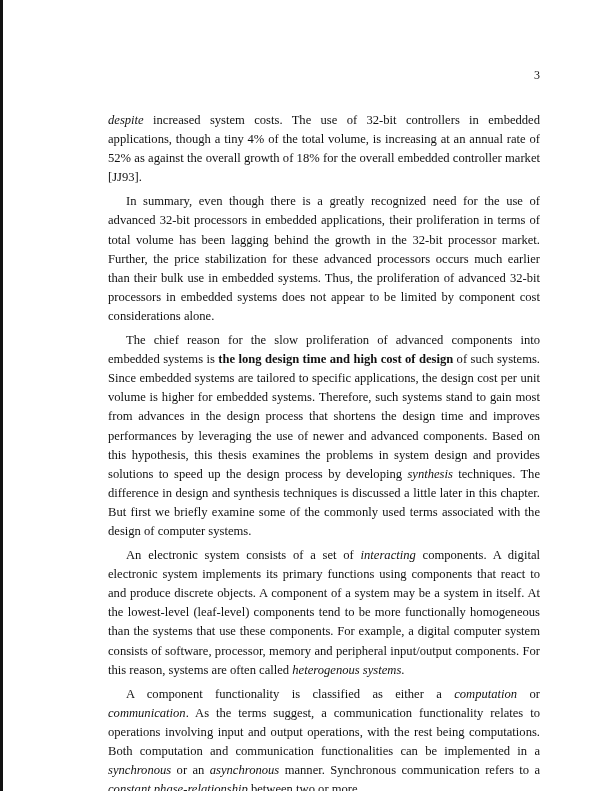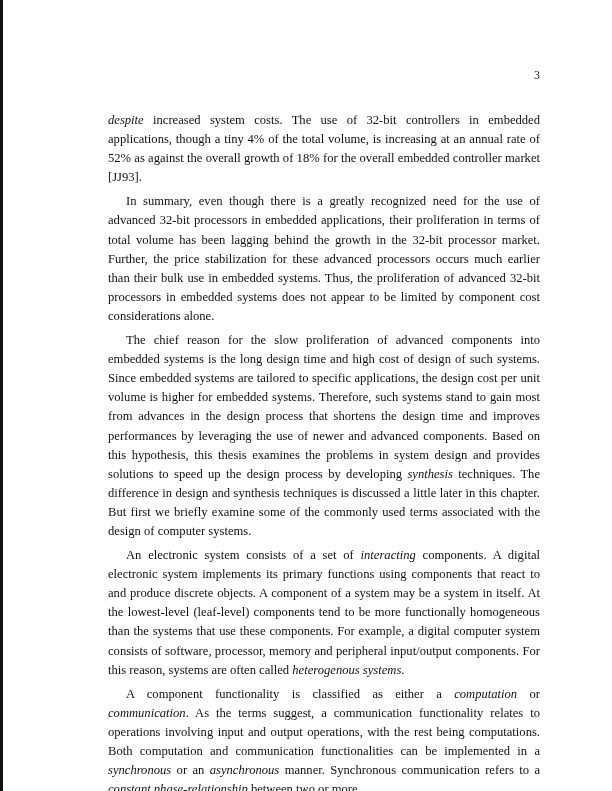--- a/index.html
+++ b/index.html
@@ -15,21 +15,21 @@
     }
     .body-text {
       position: absolute; left: 108px; top: 111px; width: 432px;
       font-family: "Liberation Serif", serif; font-size: 12.6px;
       line-height: 19.1px; color: #111; text-align: justify;
       hyphens: manual;
     }
     .body-text p { margin: 0 0 5px 0; text-indent: 18px; }
     .body-text p.cont { text-indent: 0; }
     .body-text em { font-style: italic; }
-    .body-text strong { font-weight: normal; }
+    .body-text strong { font-weight: bold; }
   </style>
 </head>
 <body>
 
 <div class="scan-edge"></div>
 
 <div class="page-number">3</div>
 
 <div class="body-text" id="body-text">
     <p class="cont"><em>despite</em><span> increased system costs. The use of 32-bit controllers in embedded applications, though a tiny 4% of the total volume, is increasing at an annual rate of 52% as against the overall growth of 18% for the overall embedded controller market [JJ93].</span></p>

